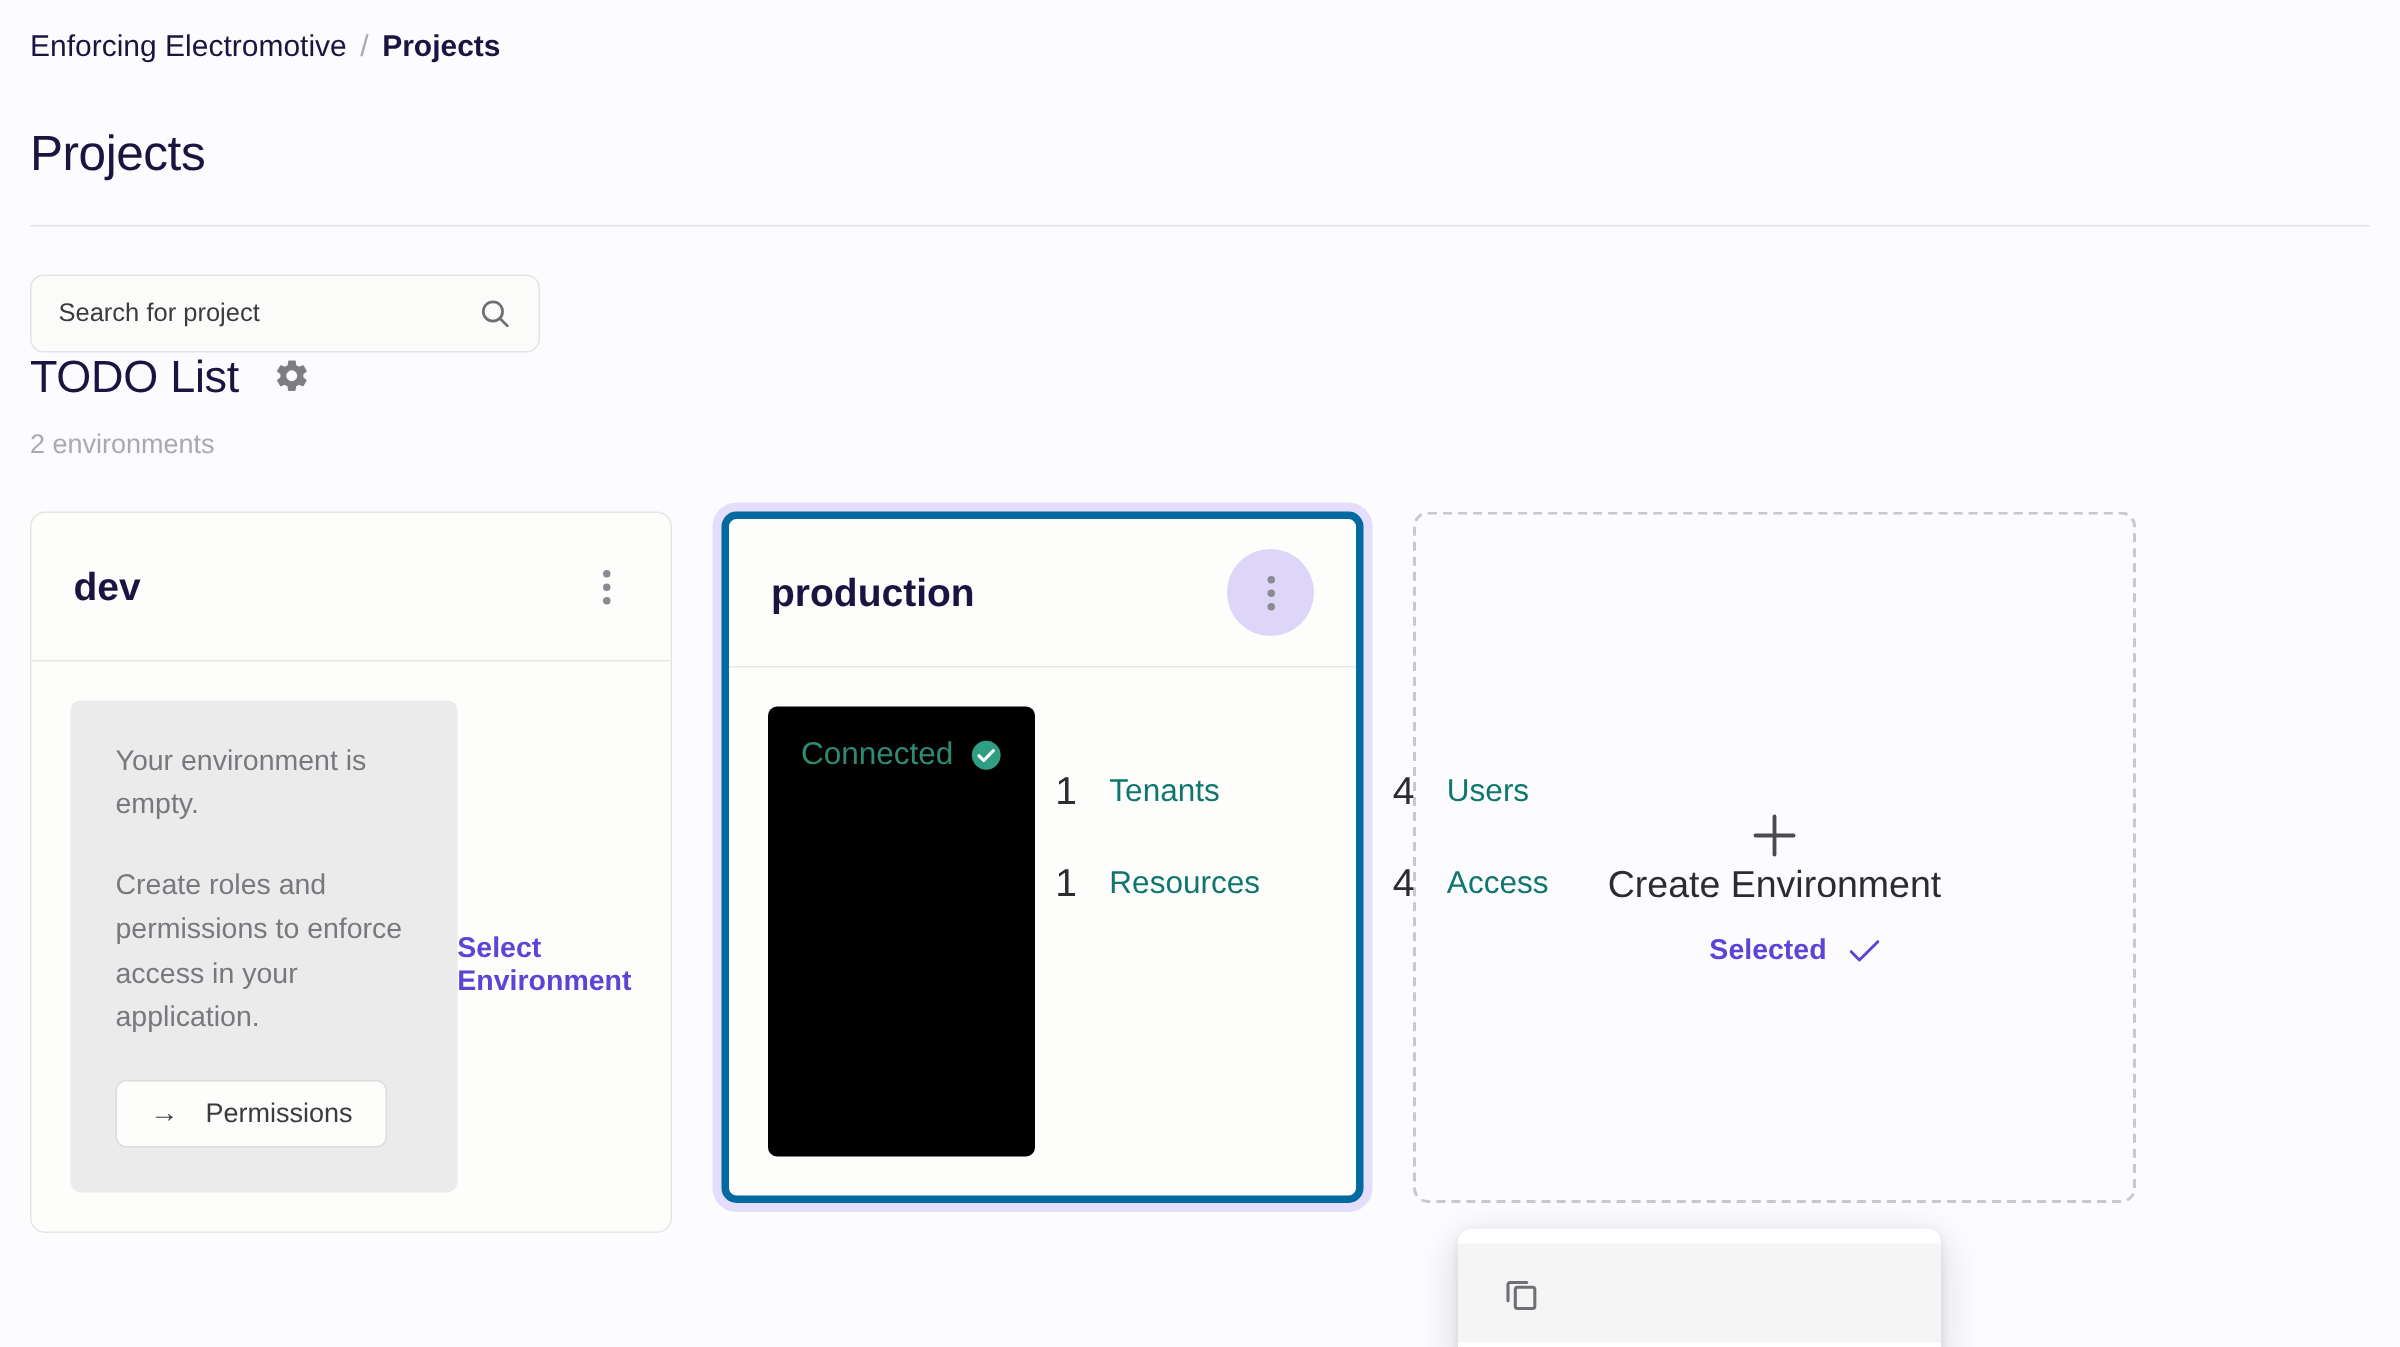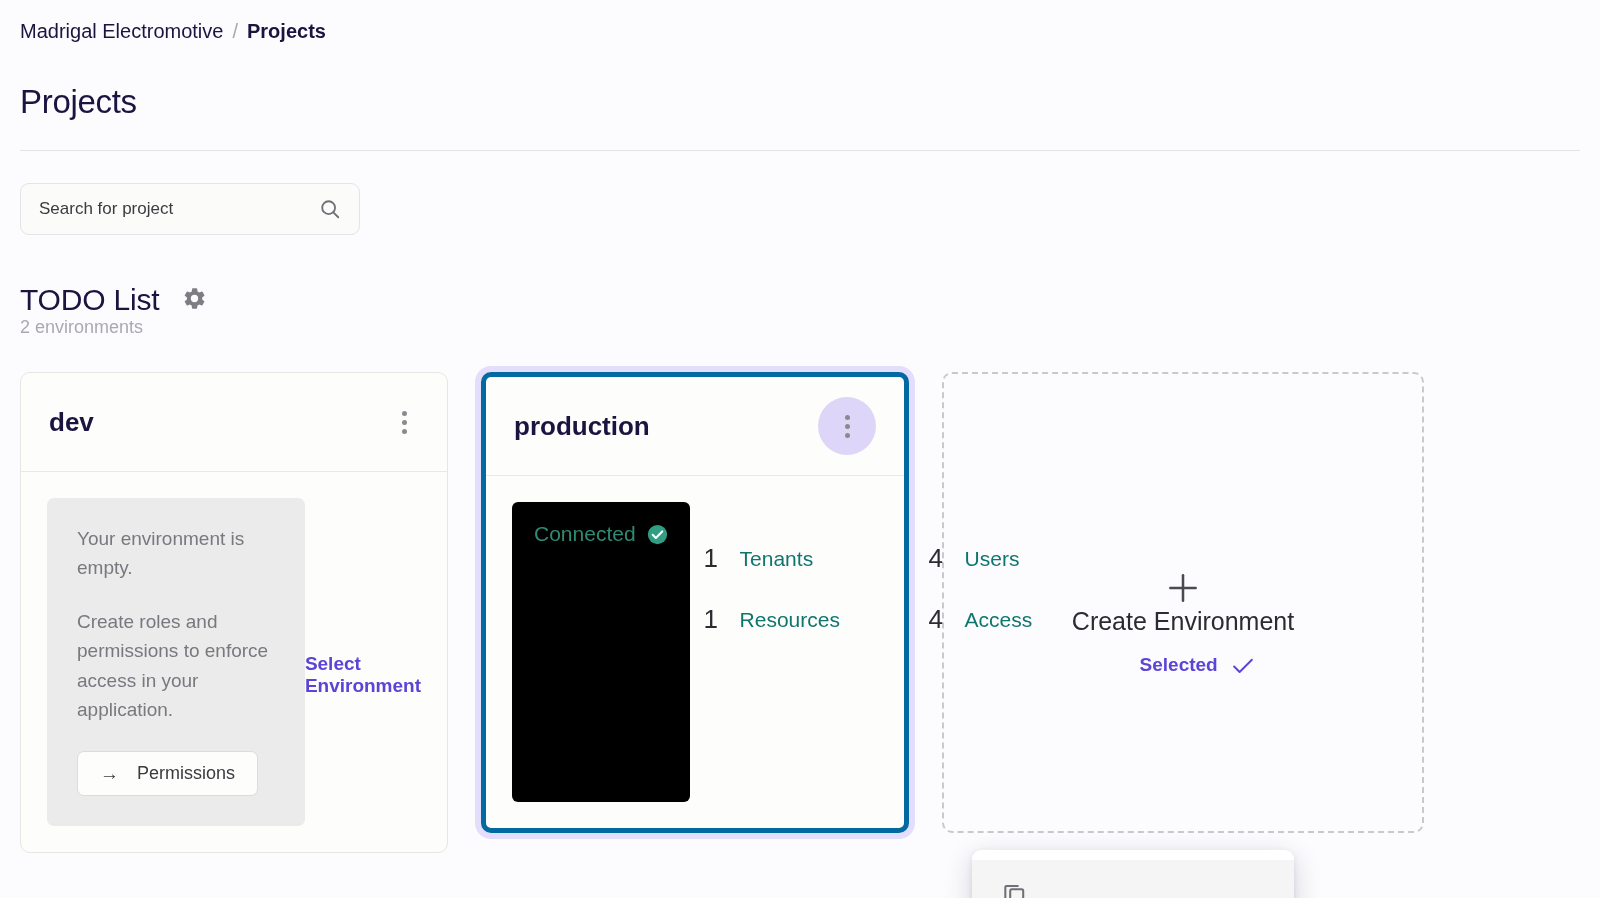--- a/index.html
+++ b/index.html
@@ -41,28 +41,28 @@
   .search-input {
     border: 0; outline: none; background: transparent;
     font-family: "Liberation Sans", sans-serif;
     font-size: 17px; color: #1d4ed8; width: 250px;
   }
   .search-input::placeholder { color: #3b3b40; }
   .mag { width: 22px; height: 22px; flex: none; }
 
   
   .project-head {
-    margin-top: 48px; display: flex; align-items: center; gap: 22px;
+    display: flex; align-items: center; gap: 22px;
   }
   .project-name { font-size: 30px; font-weight: 400; color: #1b1340; letter-spacing: -0.2px; }
   .gear-btn {
     width: 26px; height: 26px; display: flex; align-items: center; justify-content: center;
     background: transparent; border: 0; cursor: pointer;
   }
-  .env-count { font-size: 18px; color: #a9a9b0; }
+  .env-count { margin-top: 17px; font-size: 18px; color: #a9a9b0; }
 
   
   .cards {
     margin-top: 34px; display: flex; align-items: flex-start; gap: 33px;
     position: relative;
   }
   .card {
     width: 428px; min-height: 461px;
     background: #fdfdfb;
     border: 1px solid #e6e6e3;
@@ -151,21 +151,21 @@
   }
   .menu-item.hover { background: #f5f5f6; }
   .menu-ico { width: 28px; height: 28px; flex: none; display: flex; align-items: center; justify-content: center; }
 </style>
 </head>
 <body>
 
 <div class="page">
 
   <div class="breadcrumb">
-    <span>Madrigal Electromotive</span>
+    <span>Enforcing Electromotive</span>
     <span class="crumb-sep">/</span>
     <span class="crumb-current">Projects</span>
   </div>
 
   <h1 class="page-title">Projects</h1>
   <div class="title-divider"></div>
 
   <div class="search-wrap">
     <input class="search-input" value="" placeholder="Search for project" style="">
     <span class="mag">

